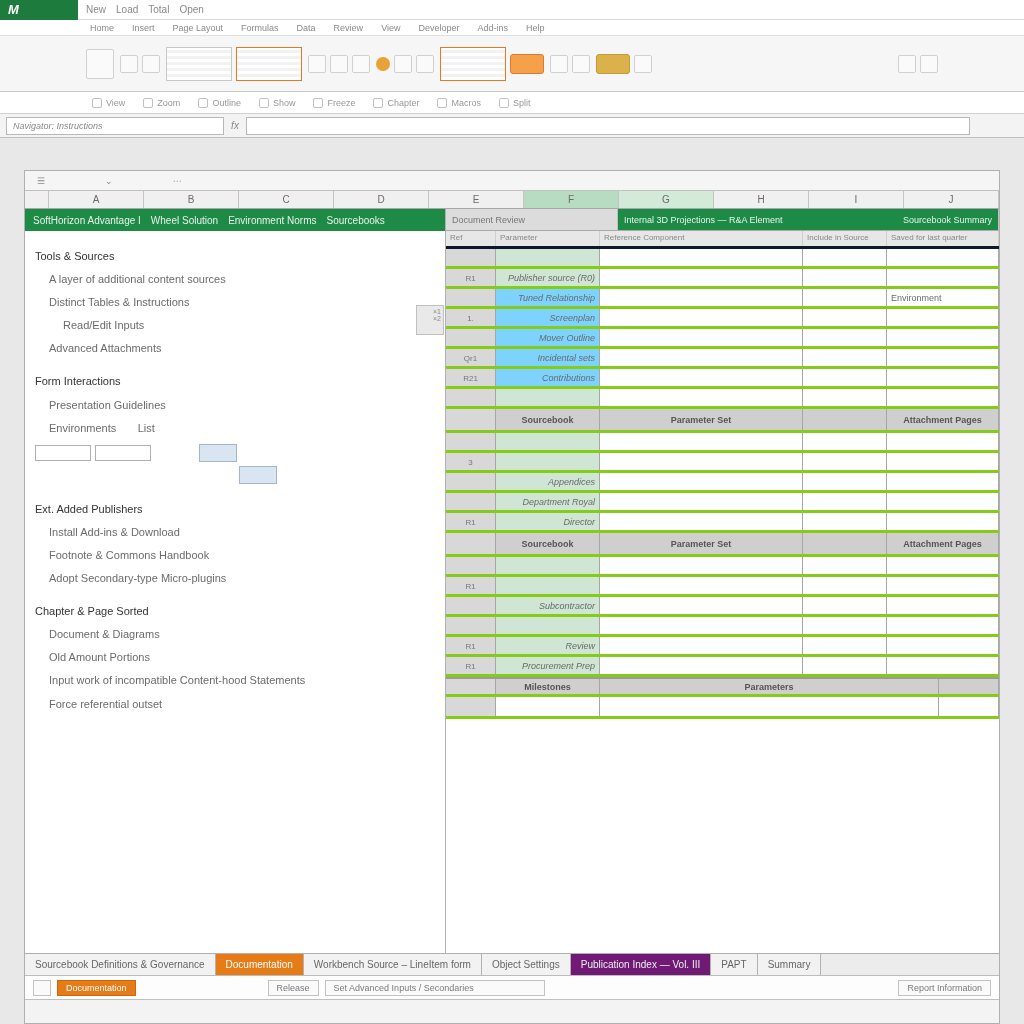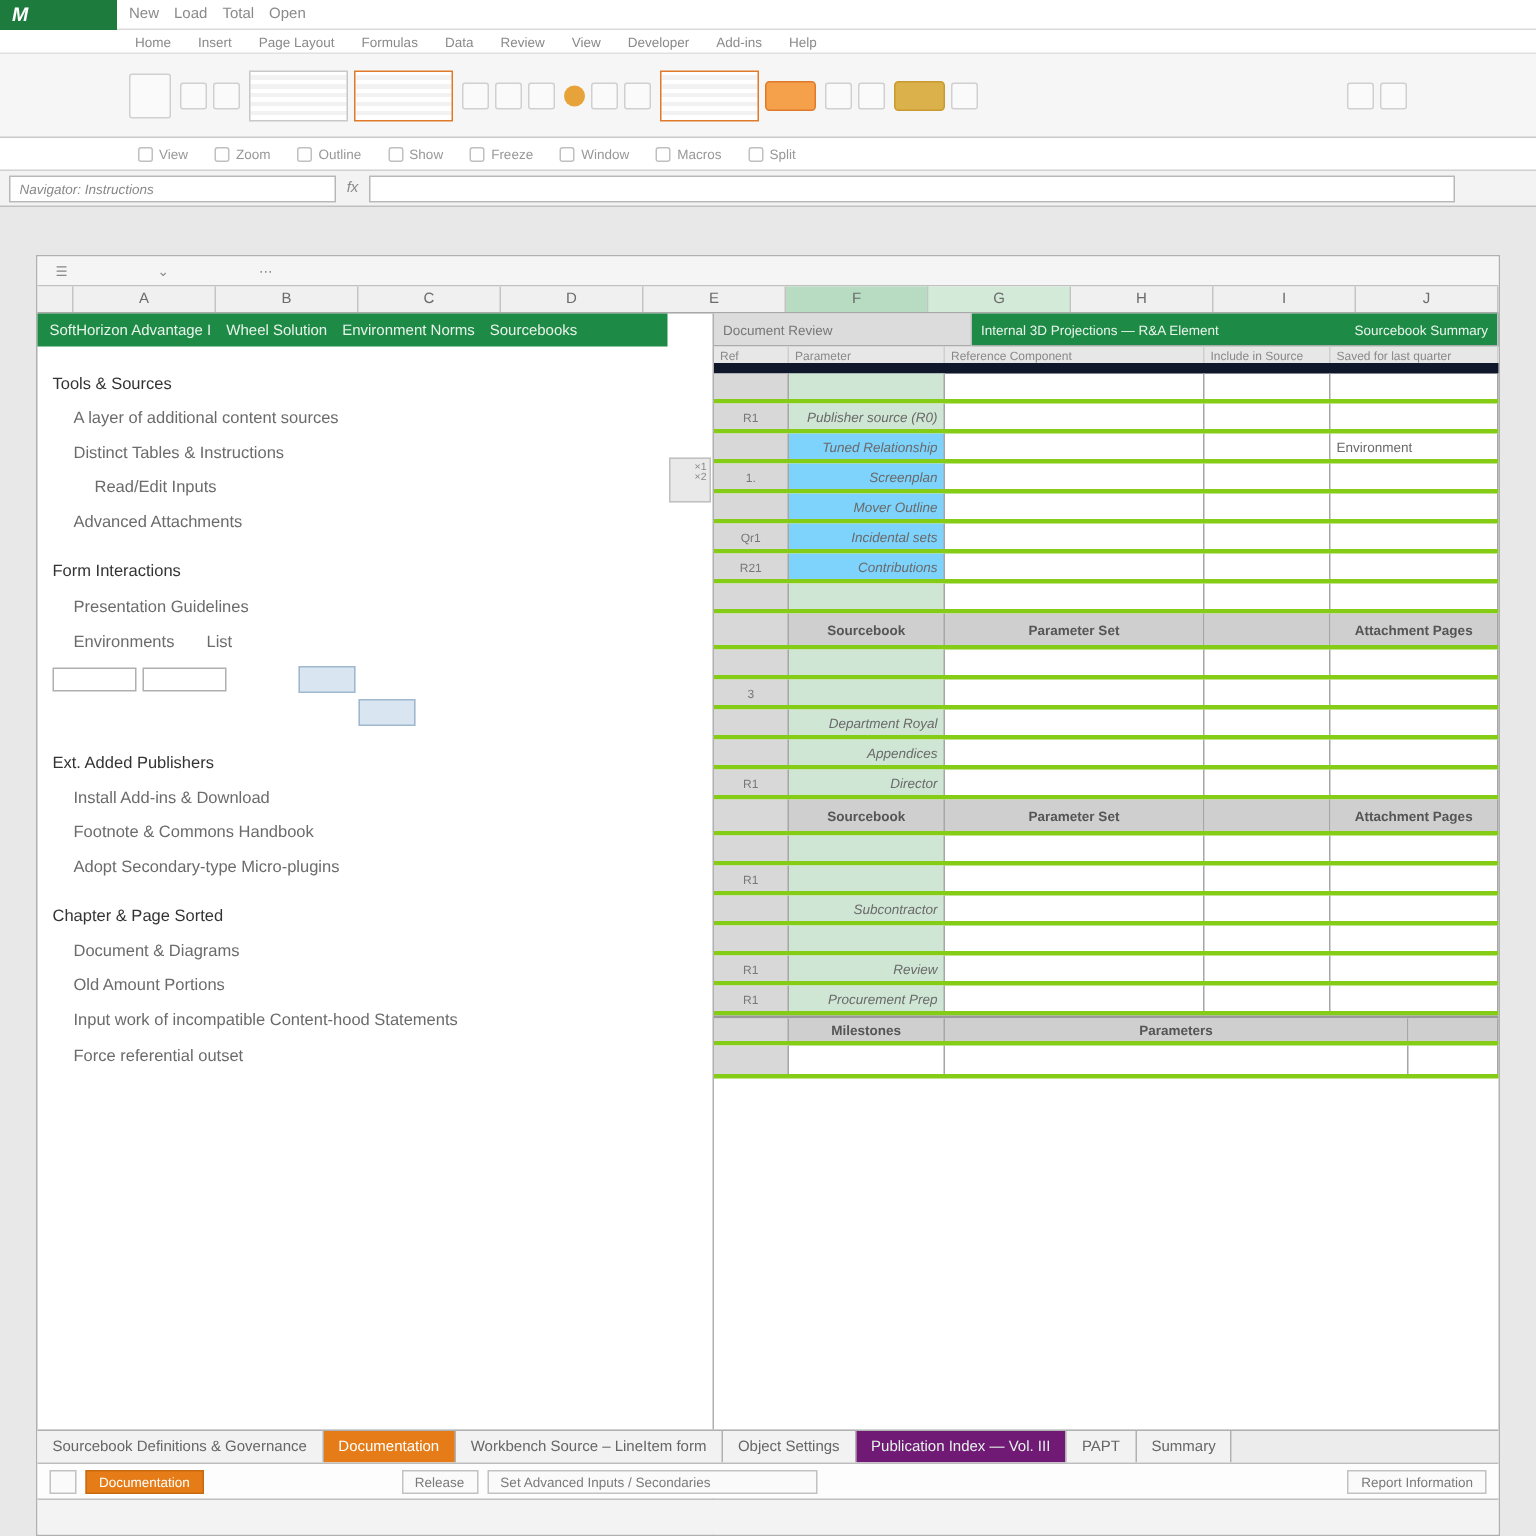--- a/index.html
+++ b/index.html
@@ -58,25 +58,25 @@
 .lp-content .sub { padding-left: 14px; color: #6b6b6b; }
 .lp-content .gap { height: 10px; }
 .lp-row-ctrl { display: flex; gap: 4px; align-items: center; margin: 4px 0 4px 0; }
 .lp-row-ctrl .field { width: 56px; height: 16px; border: 1px solid #b0b0b0; background: #fff; font-size: 9px; }
 .lp-row-ctrl .btn { width: 38px; height: 18px; border: 1px solid #9fb7cf; background: #d9e6f2; font-size: 8px; }
 .lp-foot { border-top: 1px solid #d6d6d6; height: 26px; display: flex; align-items: center; gap: 6px; padding: 0 6px; font-size: 8px; color: #888; }
 .lp-foot .sm { width: 24px; height: 14px; border: 1px solid #c0c0c0; background: #fafafa; }
 .lp-foot .lg { height: 14px; border: 1px solid #c0c0c0; background: #fafafa; padding: 0 6px; display: flex; align-items: center; }
 
 
-.gridpane { flex: 1; border-left: 1px solid #b0b0b0; position: relative; display: flex; flex-direction: column; margin-left: 30px; }
+.gridpane { flex: 1; border-left: 1px solid #b0b0b0; position: relative; display: flex; flex-direction: column; }
 .gp-tabs { height: 22px; display: flex; }
 .gp-tabs .t { flex: 1; border-right: 1px solid #c0c0c0; background: #dcdcdc; font-size: 9px; color: #777; display: flex; align-items: center; padding: 0 6px; border-bottom: 1px solid #aaa; }
 .gp-tabs .t.g { background: #1d8a46; color: #e9f4ec; }
-.gp-subhdr { height: 18px; display: flex; background: #e7e7e7; border-bottom: 7px solid #0f172a; font-size: 8px; color: #888; }
+.gp-subhdr { height: 18px; display: flex; background: #e7e7e7; border-bottom: 3px solid #0f172a; font-size: 8px; color: #888; }
 .gp-subhdr div { flex: 1; border-right: 1px solid #cfcfcf; padding: 2px 4px; }
 
 
 .grow { display: flex; border-bottom: 3px solid #84cc16; height: 20px; font-size: 9px; color: #6a6a6a; }
 .grow .rn { width: 50px; background: #d8d8d8; border-right: 1px solid #a6a6a6; text-align: center; line-height: 20px; font-size: 8px; color: #777; }
 .grow .c { border-right: 1px solid #a6a6a6; padding: 0 4px; display: flex; align-items: center; overflow: hidden; white-space: nowrap; }
 .grow .c1 { width: 104px; }
 .grow .c2 { flex: 1; }
 .grow .c3 { width: 84px; }
 .grow .c4 { width: 112px; }
@@ -185,21 +185,21 @@
   <span>
       <i class="mini"></i>
       <span>Show</span>
     </span>
   <span>
       <i class="mini"></i>
       <span>Freeze</span>
     </span>
   <span>
       <i class="mini"></i>
-      <span>Window</span>
+      <span>Chapter</span>
     </span>
   <span>
       <i class="mini"></i>
       <span>Macros</span>
     </span>
   <span>
       <i class="mini"></i>
       <span>Split</span>
     </span>
 </div>
@@ -378,28 +378,28 @@
   </div>
           <div class="grow">
     <div class="rn">3</div>
     <div class="c c1 lab"></div>
     <div class="c c2"></div>
     <div class="c c3"></div>
     <div class="c c4"></div>
   </div>
           <div class="grow">
     <div class="rn"></div>
+    <div class="c c1 lab">Appendices</div>
+    <div class="c c2"></div>
+    <div class="c c3"></div>
+    <div class="c c4"></div>
+  </div>
+          <div class="grow">
+    <div class="rn"></div>
     <div class="c c1 lab">Department Royal</div>
-    <div class="c c2"></div>
-    <div class="c c3"></div>
-    <div class="c c4"></div>
-  </div>
-          <div class="grow">
-    <div class="rn"></div>
-    <div class="c c1 lab">Appendices</div>
     <div class="c c2"></div>
     <div class="c c3"></div>
     <div class="c c4"></div>
   </div>
           <div class="grow">
     <div class="rn">R1</div>
     <div class="c c1 lab">Director</div>
     <div class="c c2"></div>
     <div class="c c3"></div>
     <div class="c c4"></div>

